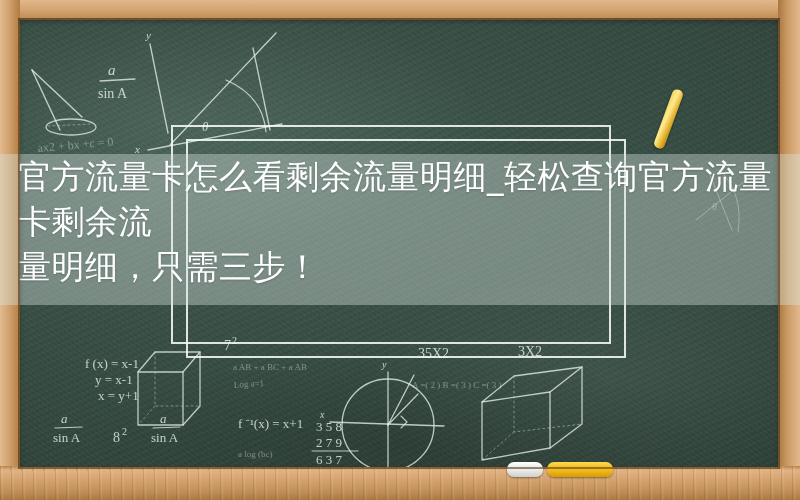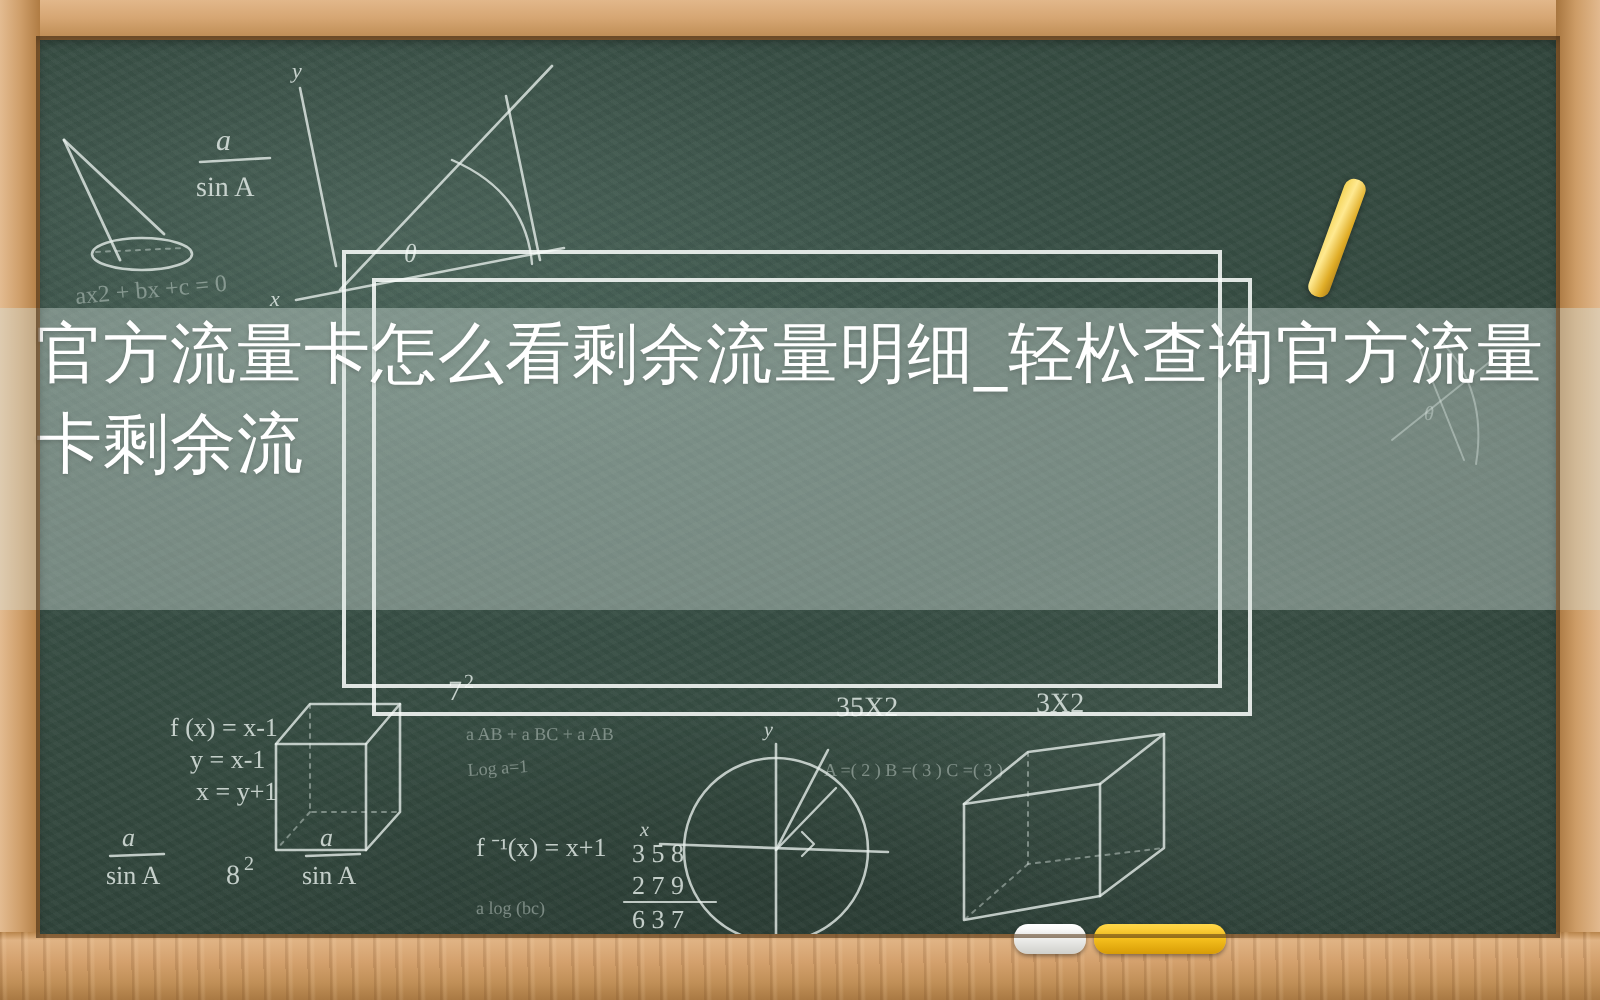--- a/index.html
+++ b/index.html
@@ -269,20 +269,21 @@
     <div class="chalk-stick stick-gold-diag" style="left:643px;top:68px;"></div>
   </div>
 
   <div class="deco-rect r1"></div>
   <div class="deco-rect r2"></div>
 
   <div class="band"></div>
 
   <div class="title-wrap">
     <div class="title">官方流量卡怎么看剩余流量明细_轻松查询官方流量卡剩余流</div>
+    <div class="title">量明细，只需三步！</div>
   </div>
 
   <div class="chalk-stick tray-chalk-white"></div>
   <div class="chalk-stick tray-chalk-yellow"></div>
 
   <div class="bevel"></div>
 
   <span class="sr">官方流量卡怎么看剩余流量明细_轻松查询官方流量卡剩余流量明细，只需三步！</span>
 </div>
 

